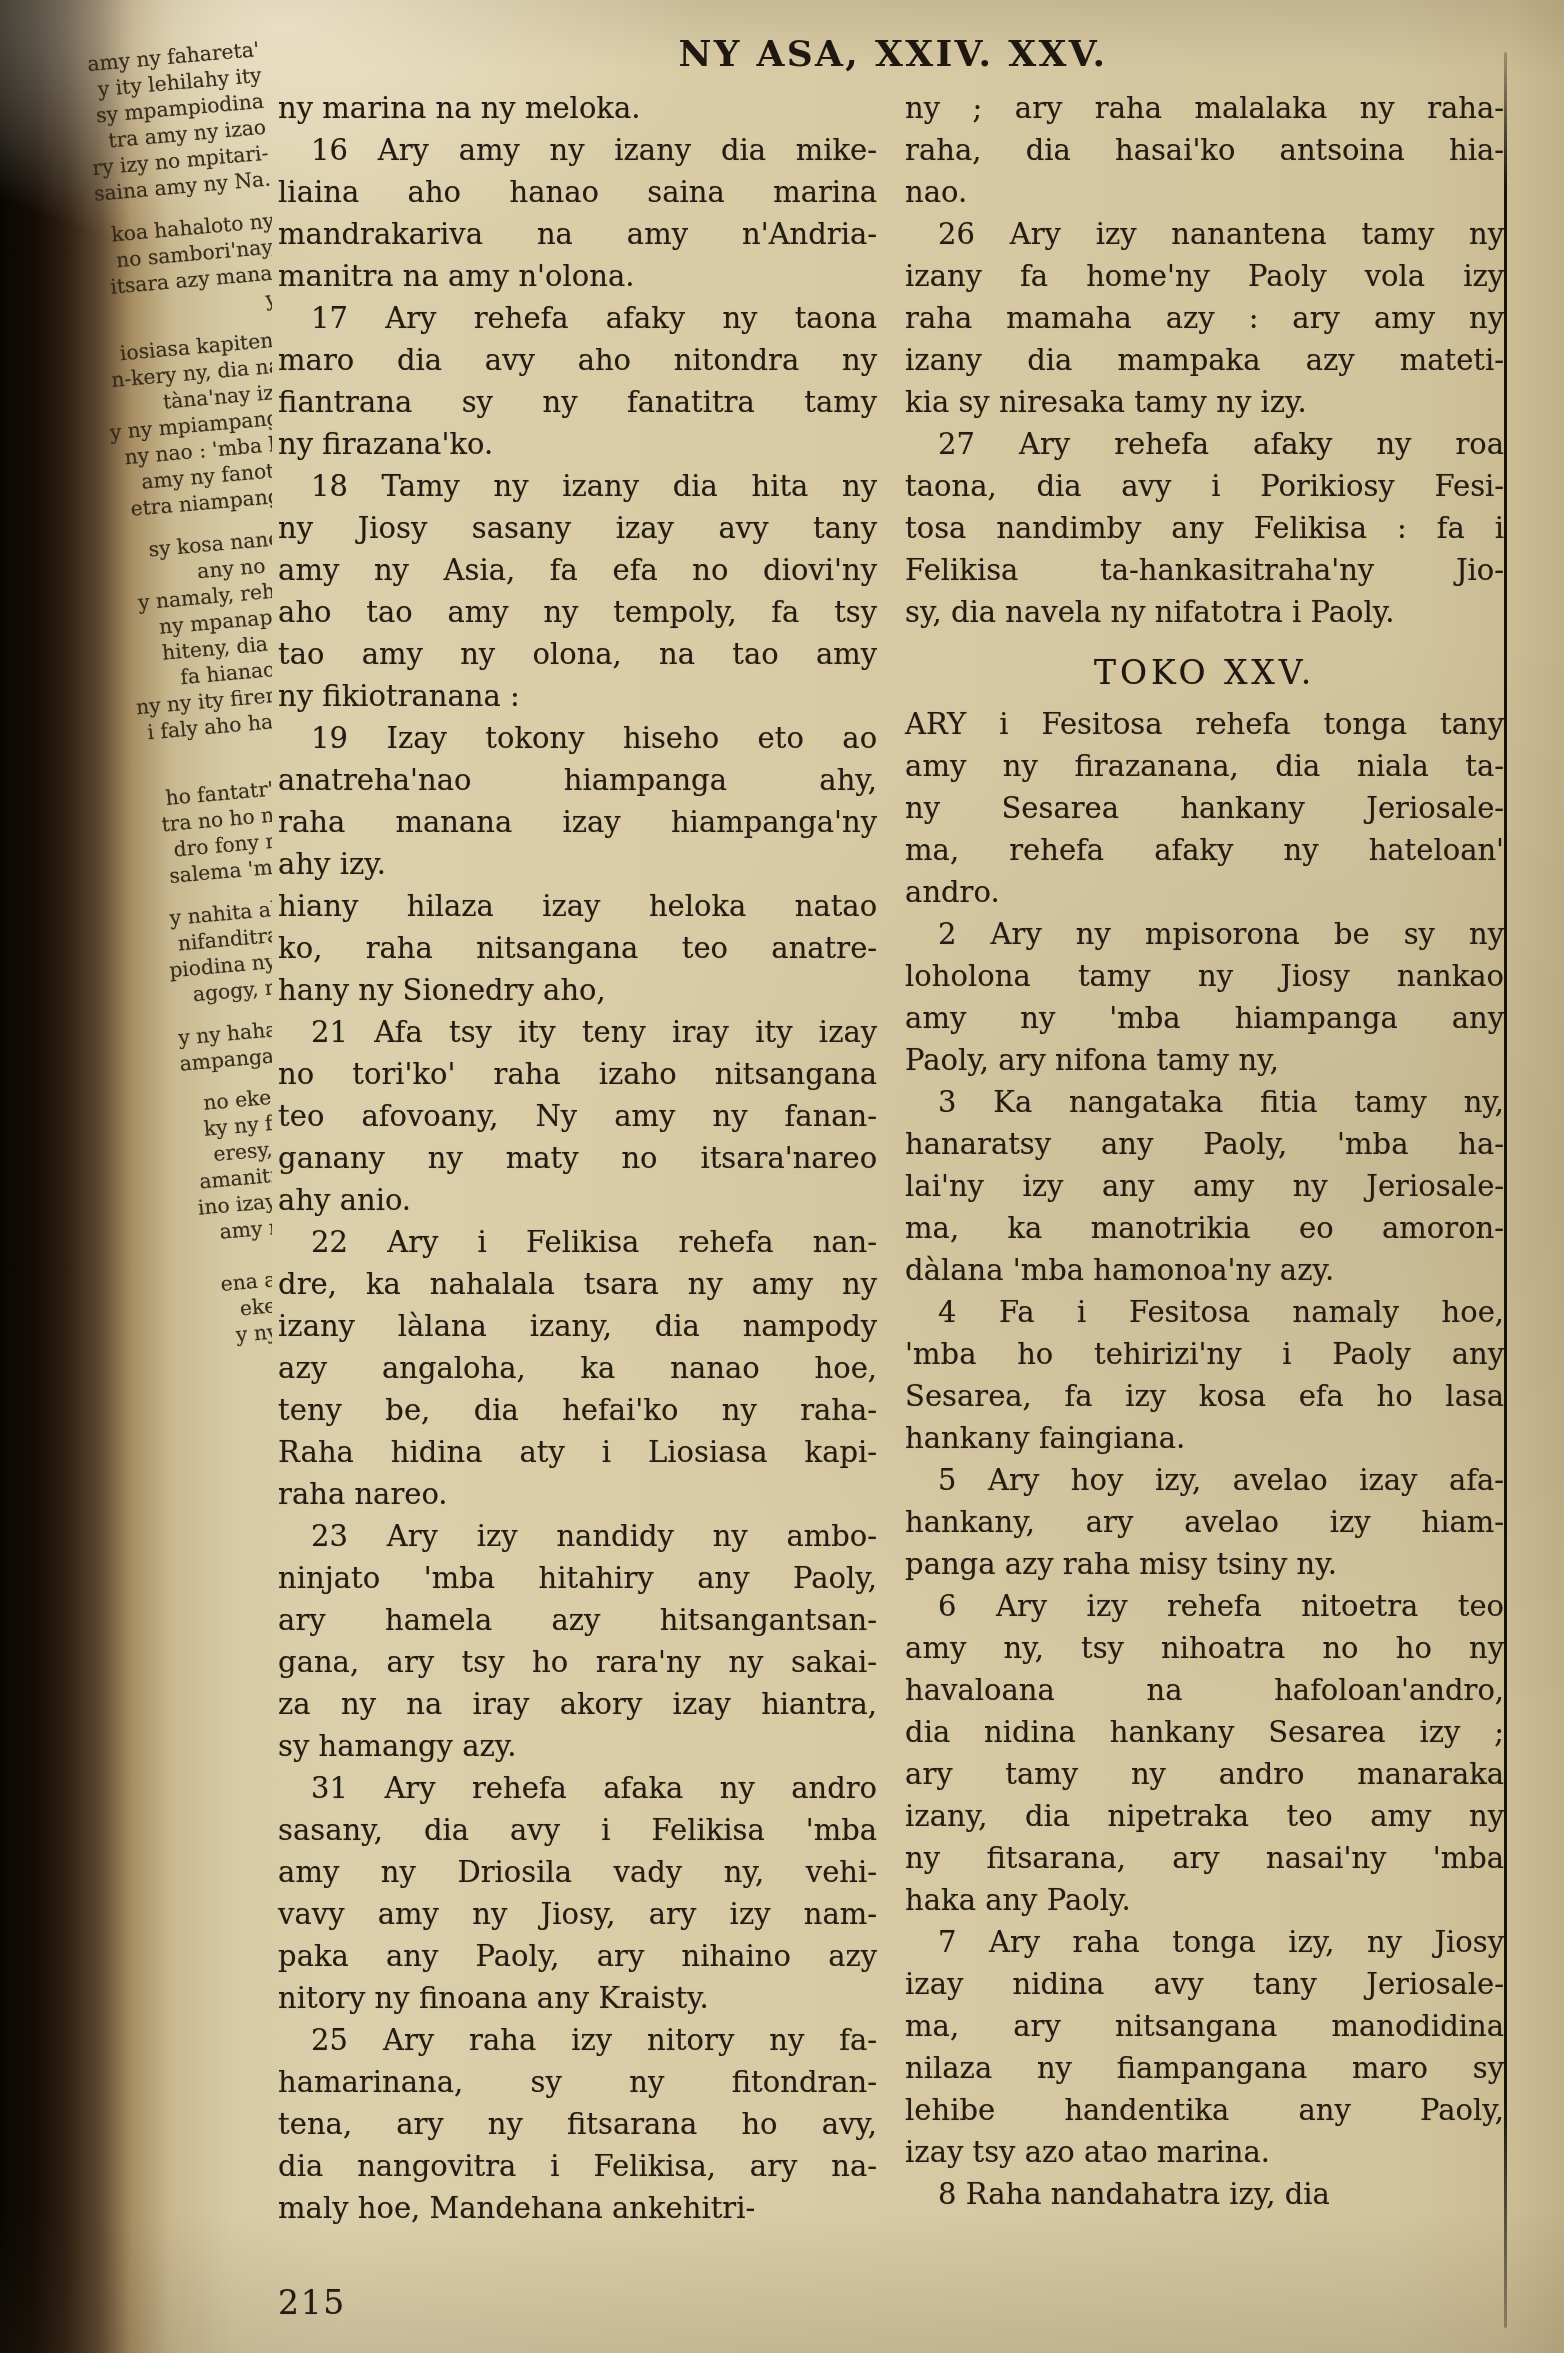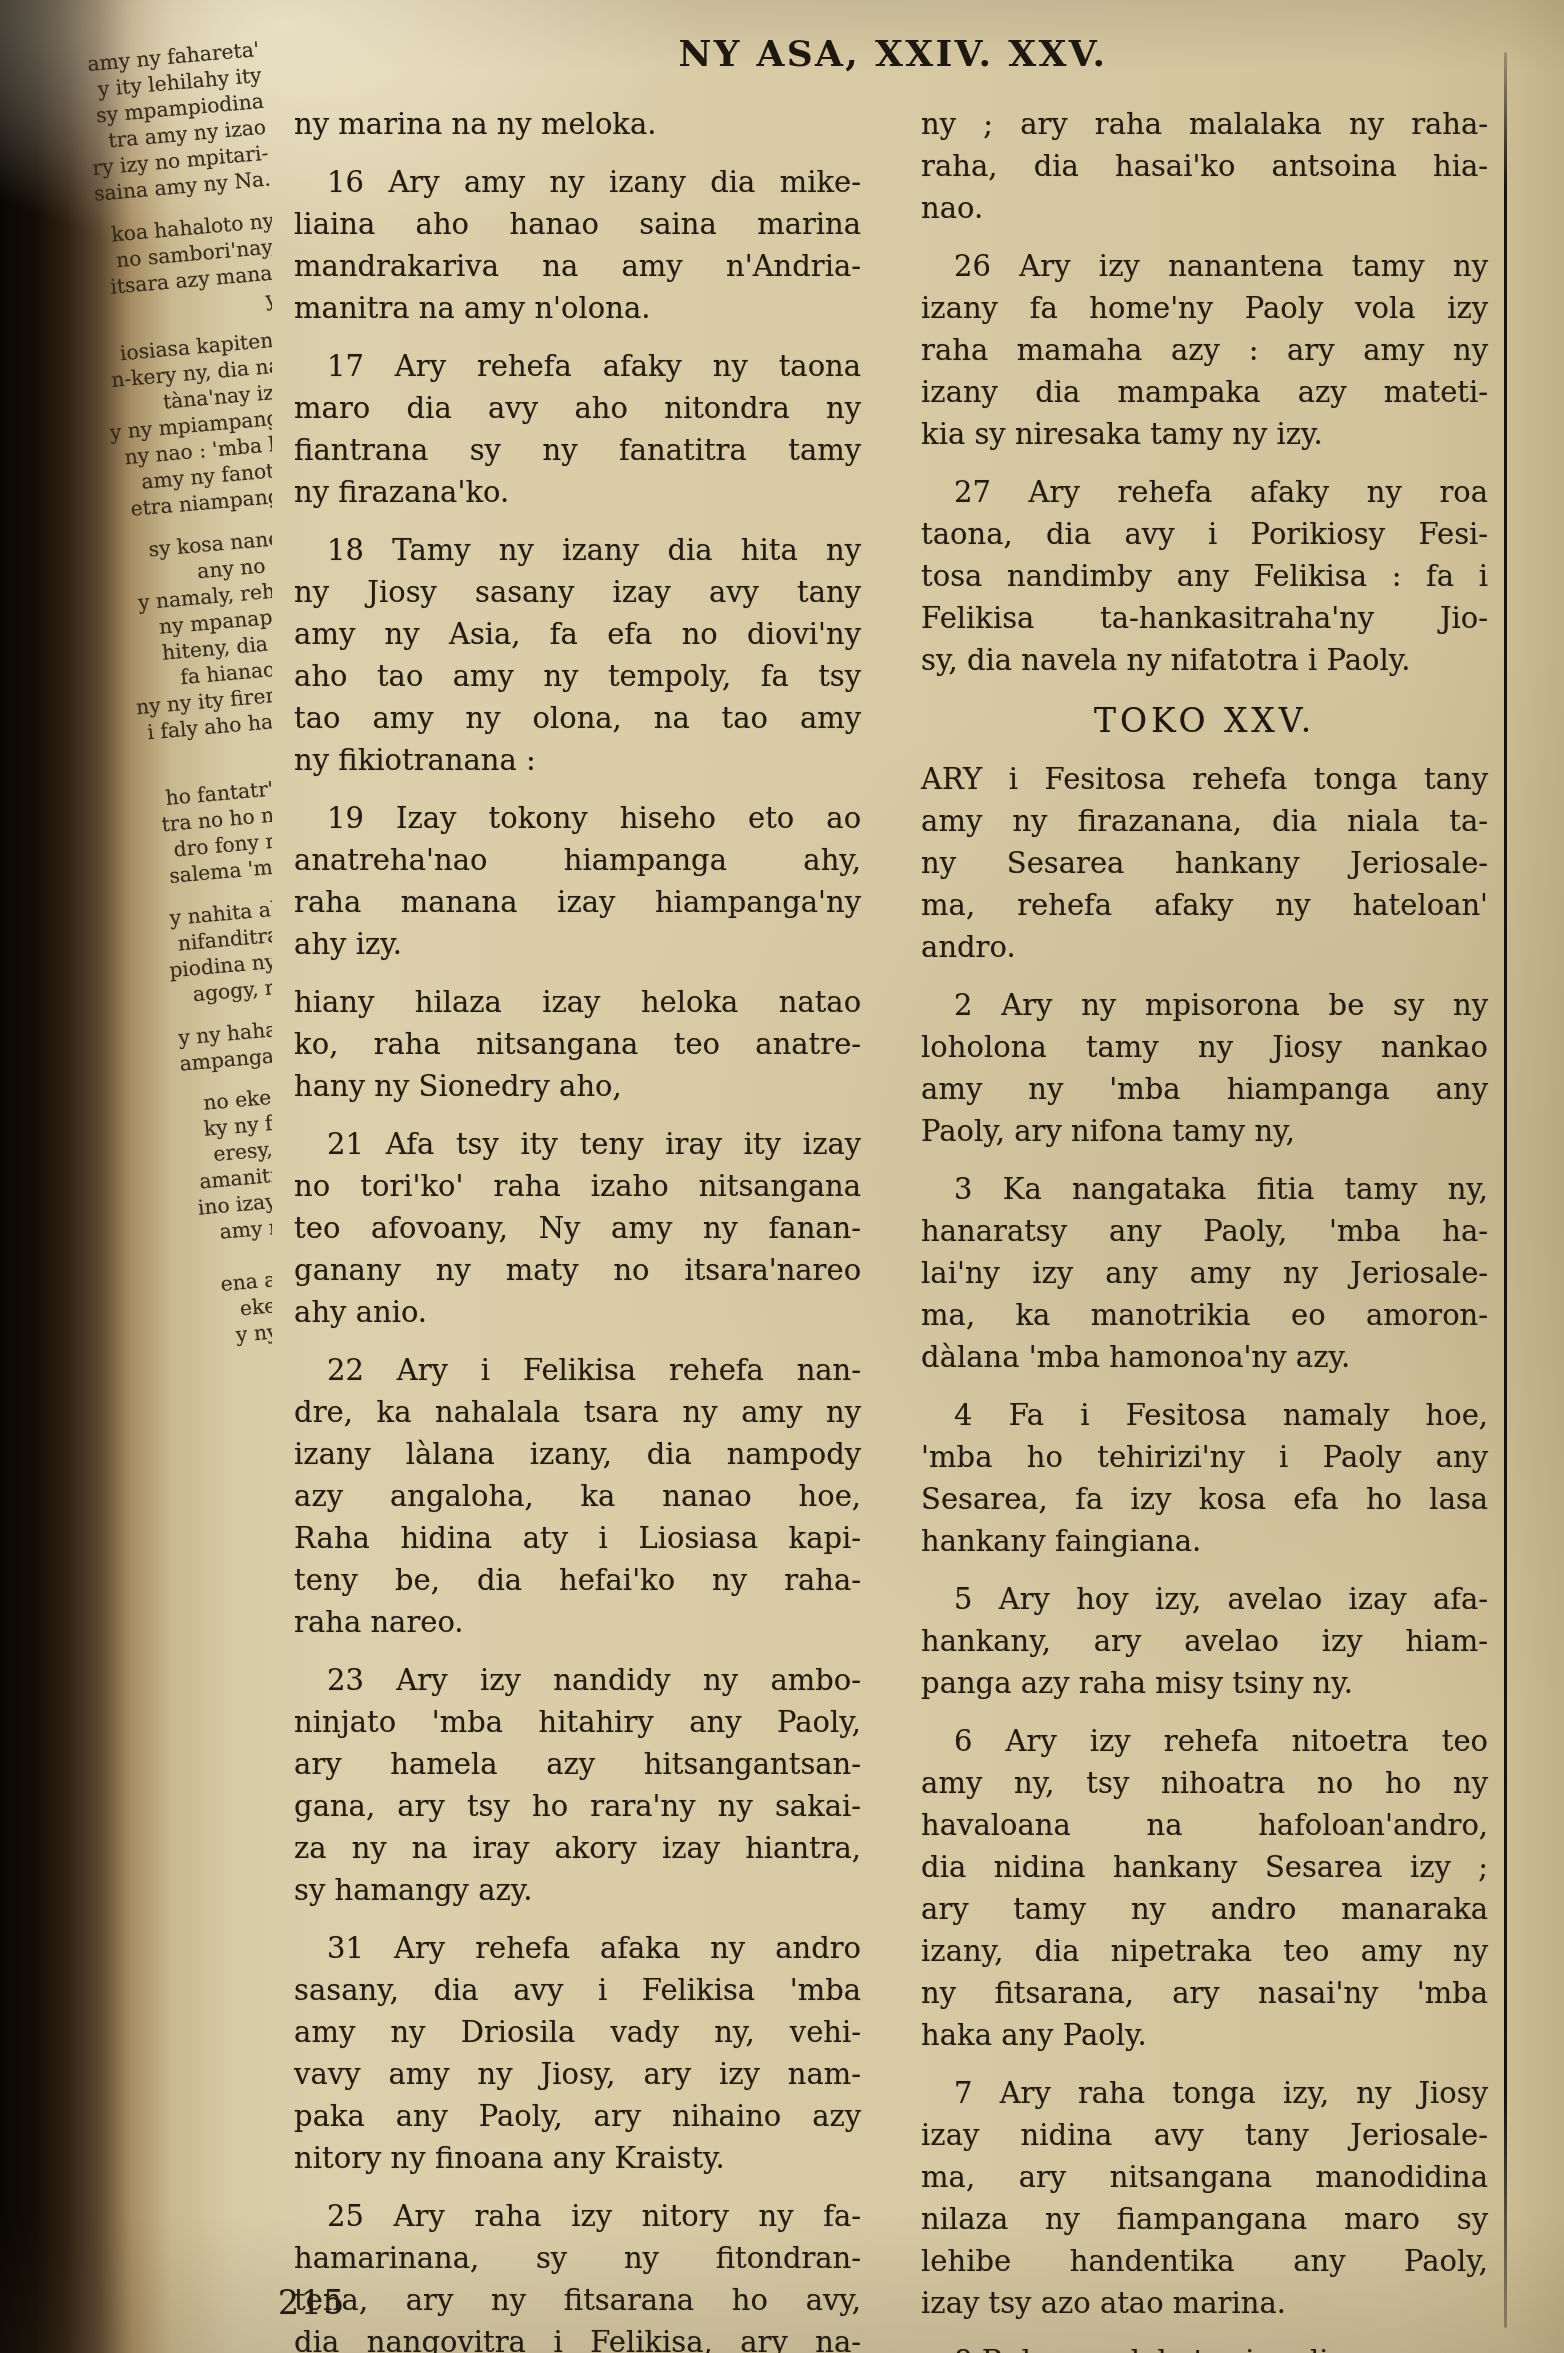--- a/index.html
+++ b/index.html
@@ -68,21 +68,21 @@
     margin-top: 12.5px;
     padding-left: 3.1px;
   }
   .col {
     width: 599px;
     font-size: 29px;
     line-height: 42px;
     text-shadow: 0 0 0.8px rgba(36,28,17,0.4);
   }
   .col.left { margin-right: 28px; }
-  .para { margin: 16px; }
+  .para { margin: 0; }
   .line { text-align: left; }
   .line.just { text-align: justify; text-align-last: justify; }
   .line.first { text-indent: 33px; }
   .chapter-heading {
     text-align: center;
     font-size: 33px;
     letter-spacing: 3.9px;
     line-height: 42px;
     margin: 19px 0 9.4px 0;
     color: #1f1810;
@@ -224,22 +224,22 @@
             <div class="line just">no tori'ko' raha izaho nitsangana</div>
             <div class="line just">teo afovoany, Ny amy ny fanan-</div>
             <div class="line just">ganany ny maty no itsara'nareo</div>
             <div class="line">ahy anio.</div>
           </div>
           <div class="para">
             <div class="line just first">22 Ary i Felikisa rehefa nan-</div>
             <div class="line just">dre, ka nahalala tsara ny amy ny</div>
             <div class="line just">izany làlana izany, dia nampody</div>
             <div class="line just">azy angaloha, ka nanao hoe,</div>
+            <div class="line just">teny be, dia hefai'ko ny raha-</div>
             <div class="line just">Raha hidina aty i Liosiasa kapi-</div>
-            <div class="line just">teny be, dia hefai'ko ny raha-</div>
             <div class="line">raha nareo.</div>
           </div>
           <div class="para">
             <div class="line just first">23 Ary izy nandidy ny ambo-</div>
             <div class="line just">ninjato 'mba hitahiry any Paoly,</div>
             <div class="line just">ary hamela azy hitsangantsan-</div>
             <div class="line just">gana, ary tsy ho rara'ny ny sakai-</div>
             <div class="line just">za ny na iray akory izay hiantra,</div>
             <div class="line">sy hamangy azy.</div>
           </div>

